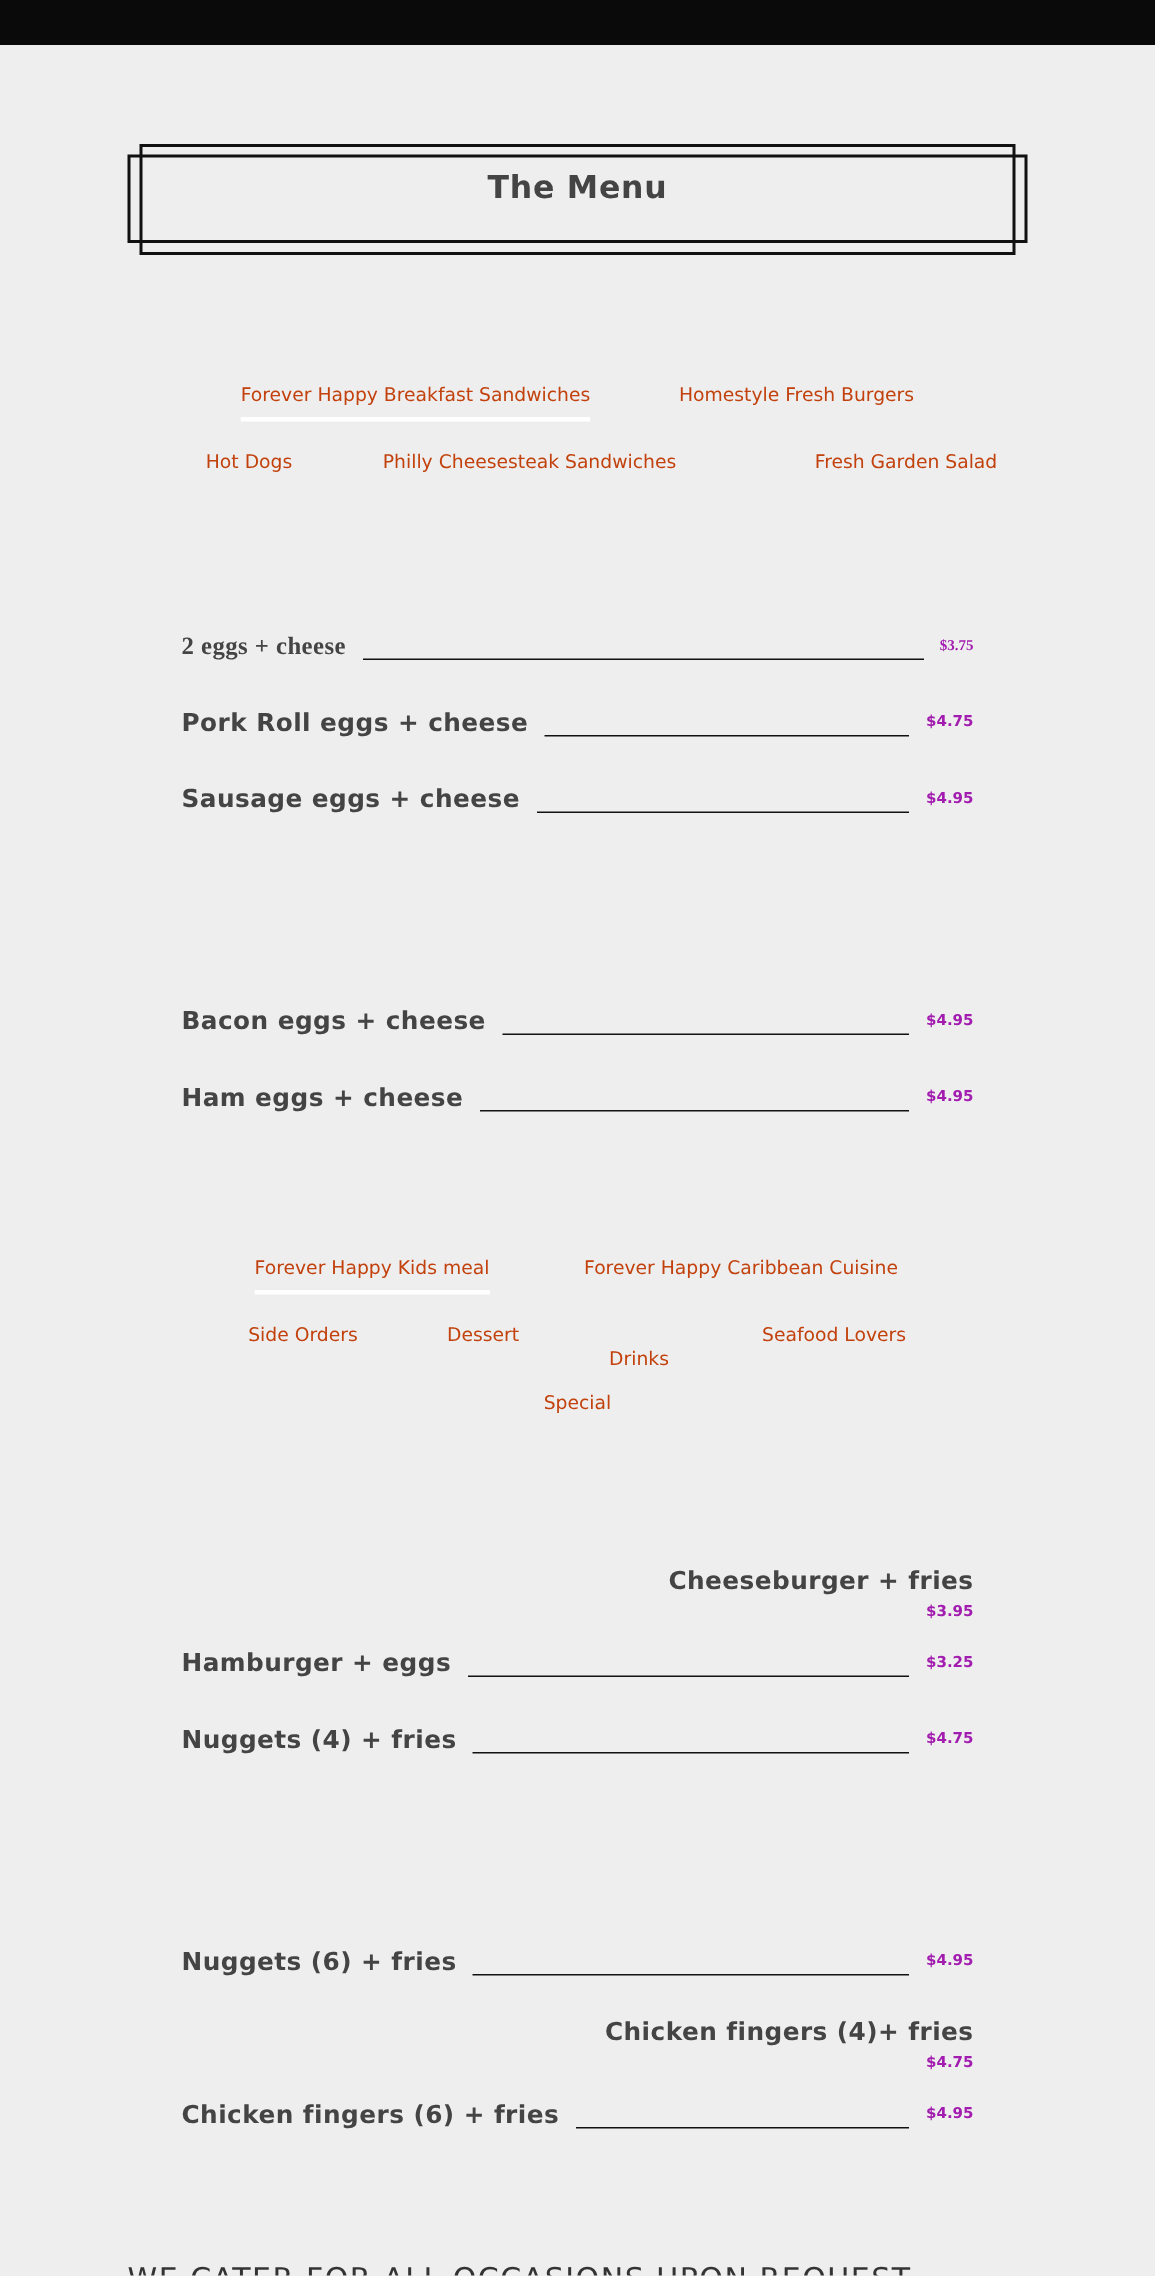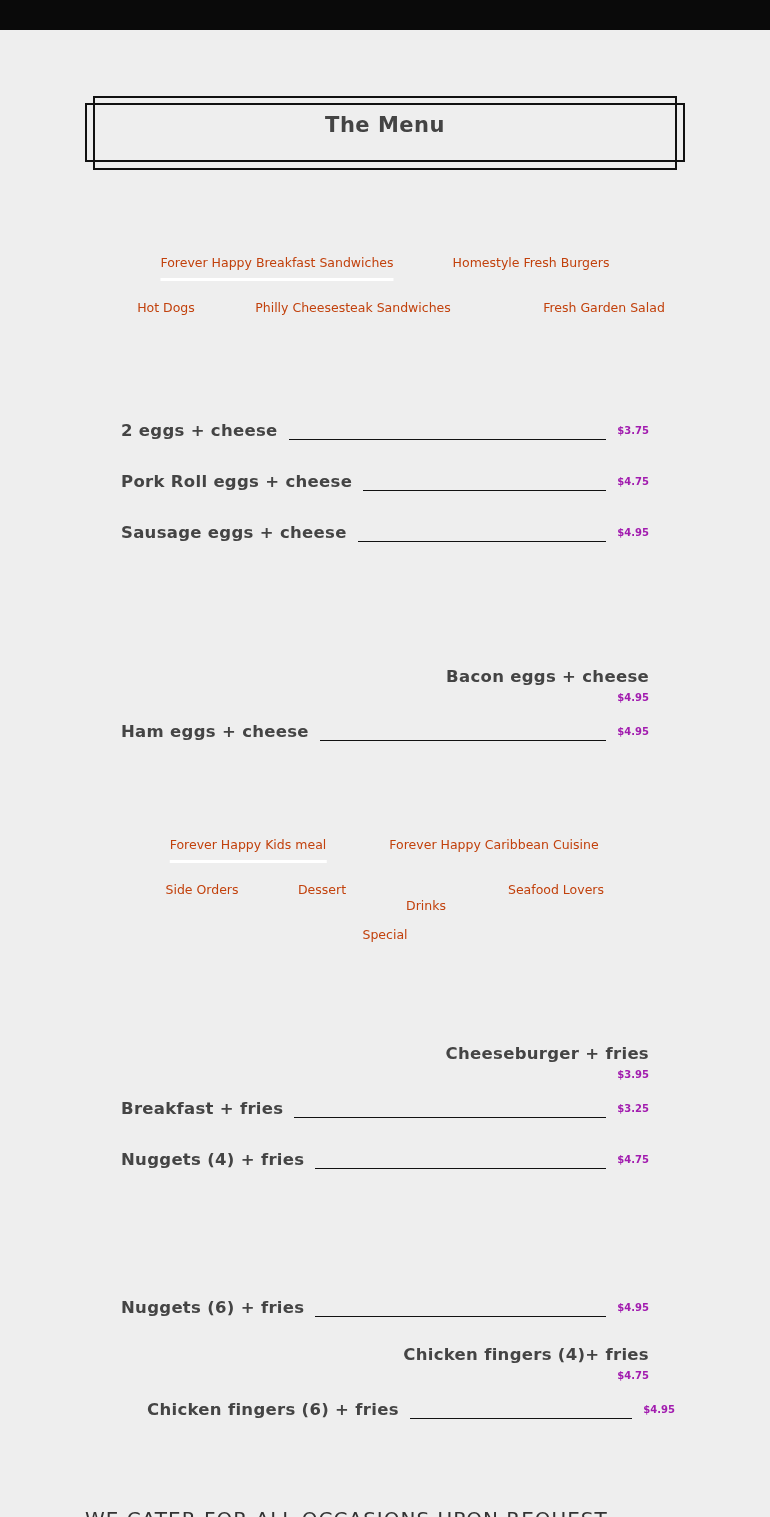--- a/index.html
+++ b/index.html
@@ -72,36 +72,36 @@
 
 <nav>
   <div class="tab active" style="left:277px; top:255px;">Forever Happy Breakfast Sandwiches</div>
   <div class="tab" style="left:531px; top:255px;">Homestyle Fresh Burgers</div>
   <div class="tab" style="left:166px; top:300px;">Hot Dogs</div>
   <div class="tab" style="left:353px; top:300px;">Philly Cheesesteak Sandwiches</div>
   <div class="tab" style="left:604px; top:300px;">Fresh Garden Salad</div>
 </nav>
 
 <section>
-  <div class="row" style="top:417px;">
+  <div class="row" style="top:417px;font-family:Liberation Serif, serif;">
     <span class="name">2 eggs + cheese</span>
     <span class="leader"></span>
     <span class="price">$3.75</span>
   </div>
   <div class="row" style="top:468px;">
     <span class="name">Pork Roll eggs + cheese</span>
     <span class="leader"></span>
     <span class="price">$4.75</span>
   </div>
   <div class="row" style="top:519px;">
     <span class="name">Sausage eggs + cheese</span>
     <span class="leader"></span>
     <span class="price">$4.95</span>
   </div>
-  <div class="row" style="top:667px;flex-direction:column;">
+  <div class="row" style="top:667px;">
     <span class="name">Bacon eggs + cheese</span>
     <span class="leader"></span>
     <span class="price">$4.95</span>
   </div>
   <div class="row" style="top:718px;">
     <span class="name">Ham eggs + cheese</span>
     <span class="leader"></span>
     <span class="price">$4.95</span>
   </div>
 </section>
@@ -116,39 +116,39 @@
   <div class="tab" style="left:385px; top:927px;">Special</div>
 </nav>
 
 <section>
   <div class="row" style="top:1044px;flex-direction:column;">
     <span class="name">Cheeseburger + fries</span>
     <span class="leader"></span>
     <span class="price">$3.95</span>
   </div>
   <div class="row" style="top:1095px;">
-    <span class="name">Breakfast + fries</span>
+    <span class="name">Hamburger + eggs</span>
     <span class="leader"></span>
     <span class="price">$3.25</span>
   </div>
   <div class="row" style="top:1146px;">
     <span class="name">Nuggets (4) + fries</span>
     <span class="leader"></span>
     <span class="price">$4.75</span>
   </div>
   <div class="row" style="top:1294px;">
     <span class="name">Nuggets (6) + fries</span>
     <span class="leader"></span>
     <span class="price">$4.95</span>
   </div>
   <div class="row" style="top:1345px;flex-direction:column;">
     <span class="name">Chicken fingers (4)+ fries</span>
     <span class="leader"></span>
     <span class="price">$4.75</span>
   </div>
-  <div class="row" style="top:1396px;margin-left:26px;">
+  <div class="row" style="top:1396px;">
     <span class="name">Chicken fingers (6) + fries</span>
     <span class="leader"></span>
     <span class="price">$4.95</span>
   </div>
 </section>
 
 <div class="caption">WE CATER FOR ALL OCCASIONS UPON REQUEST</div>
 
 </body></html>

